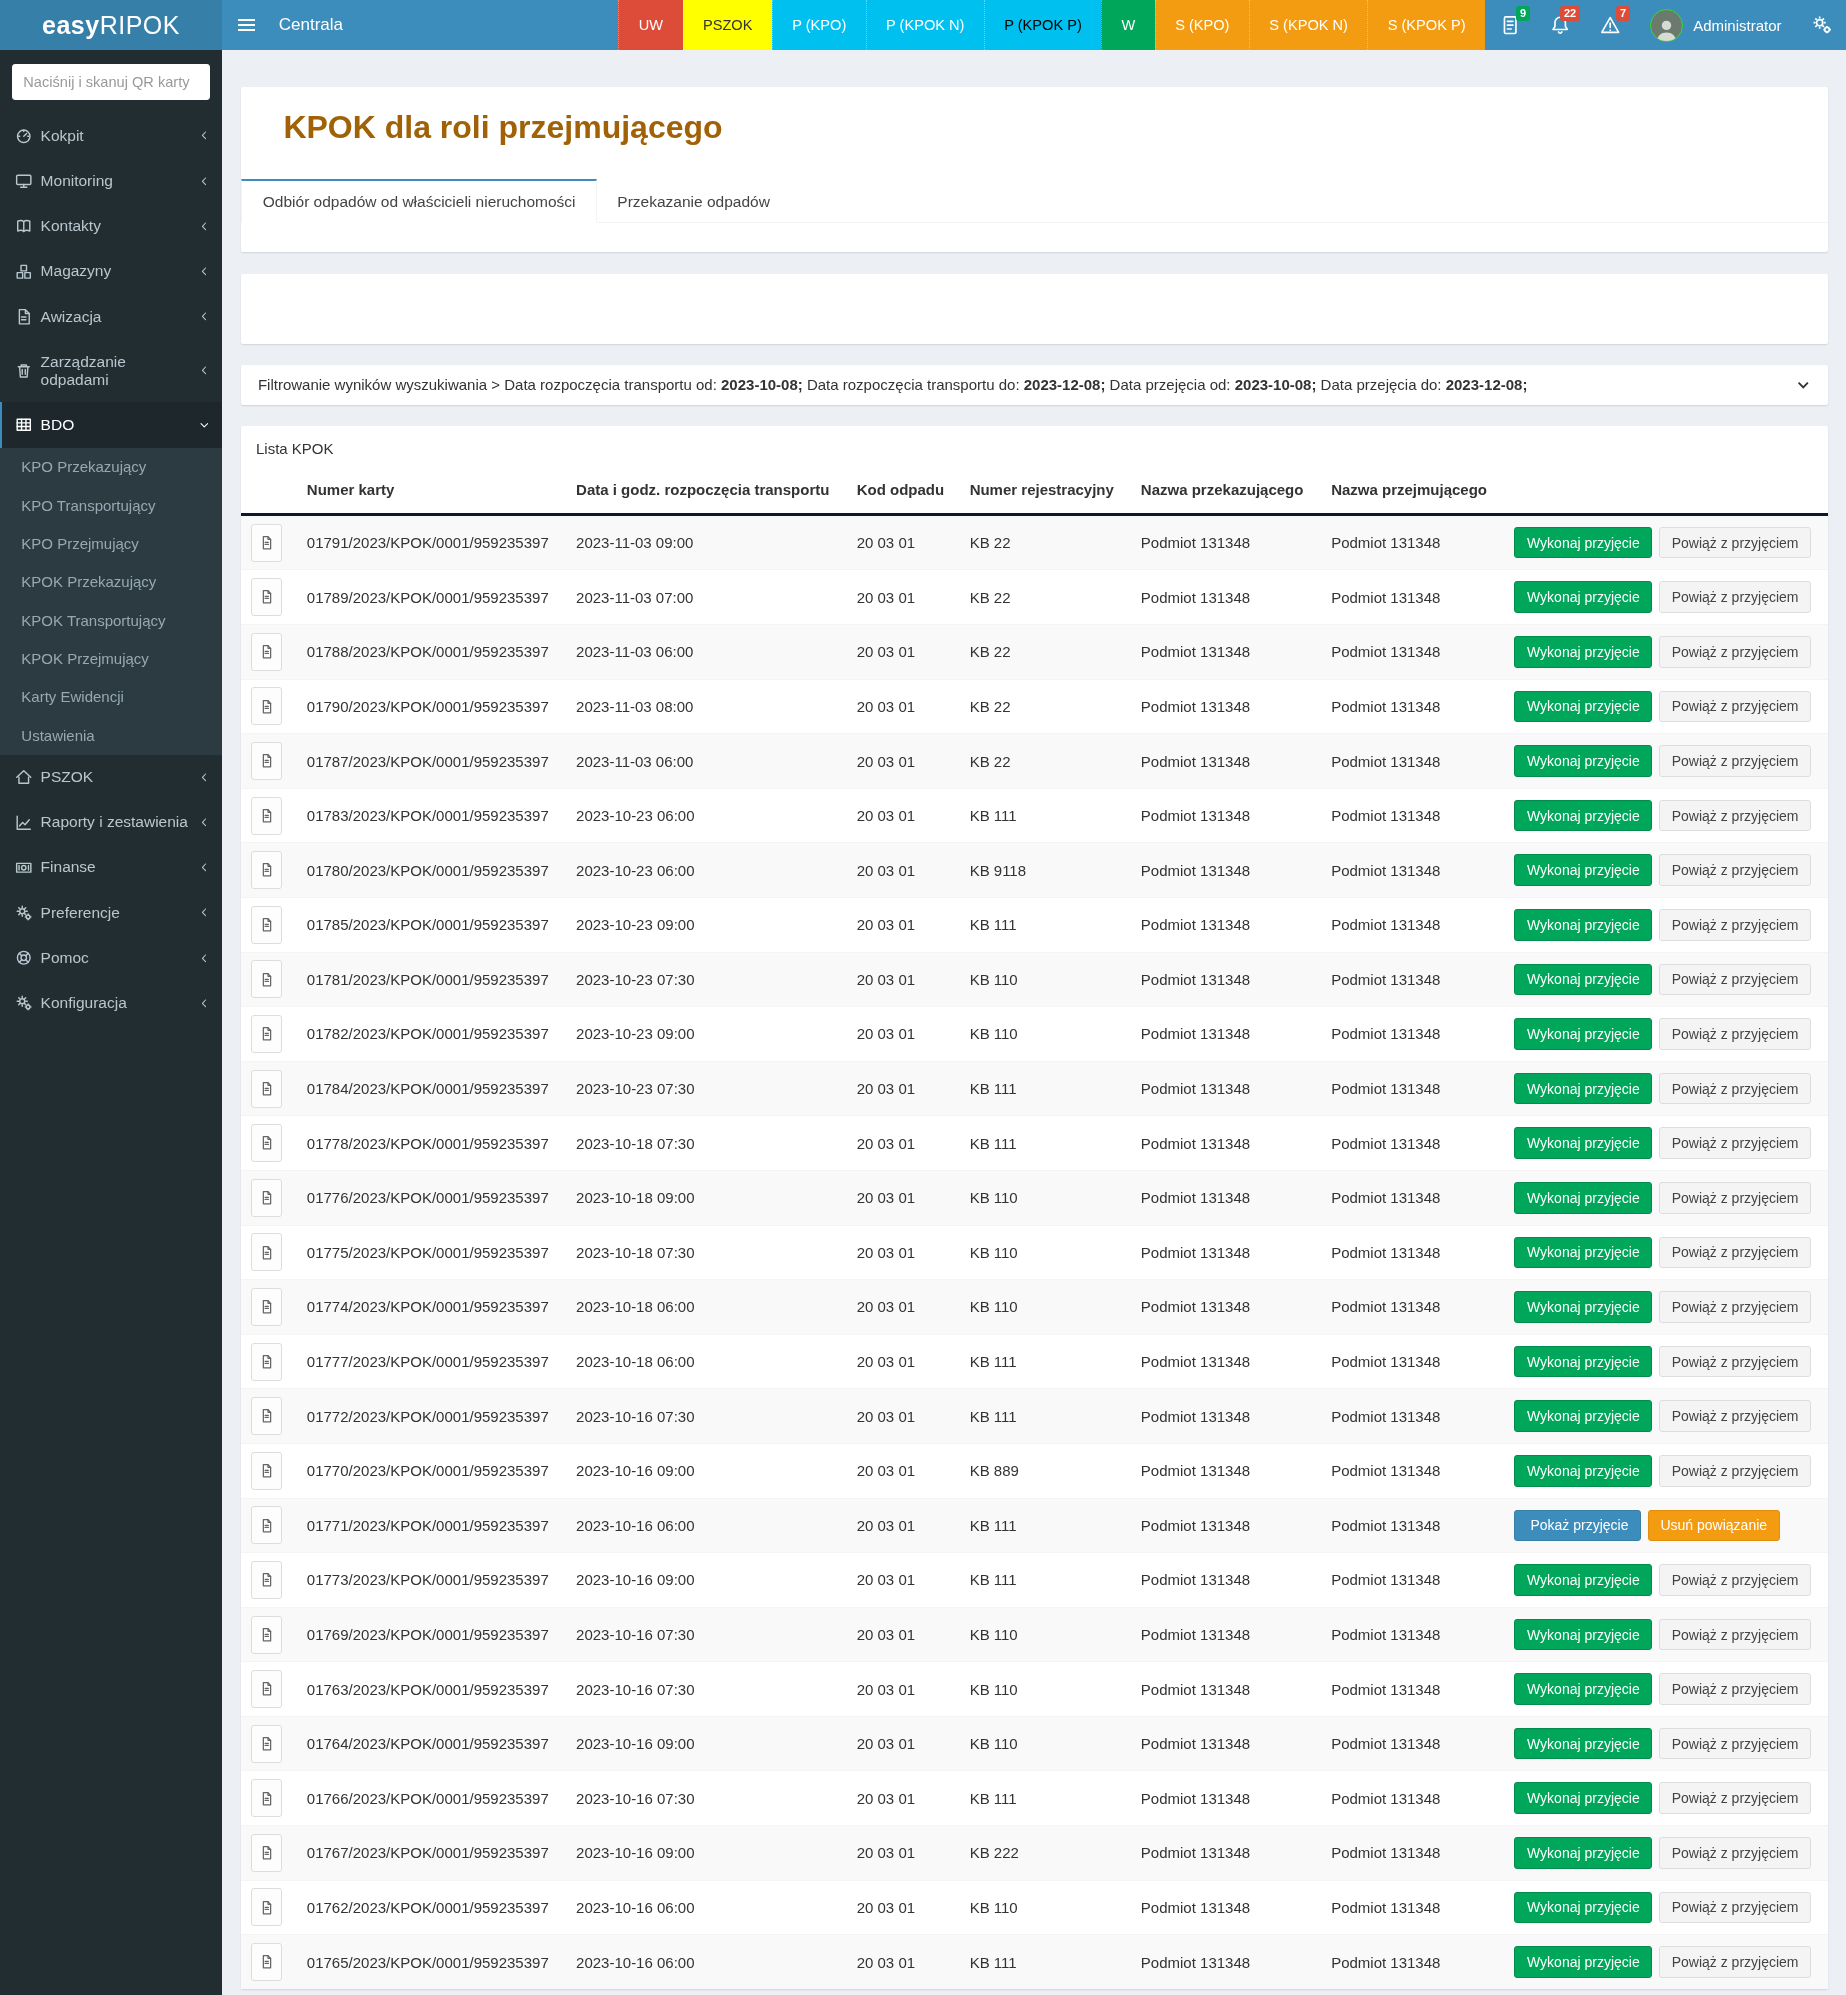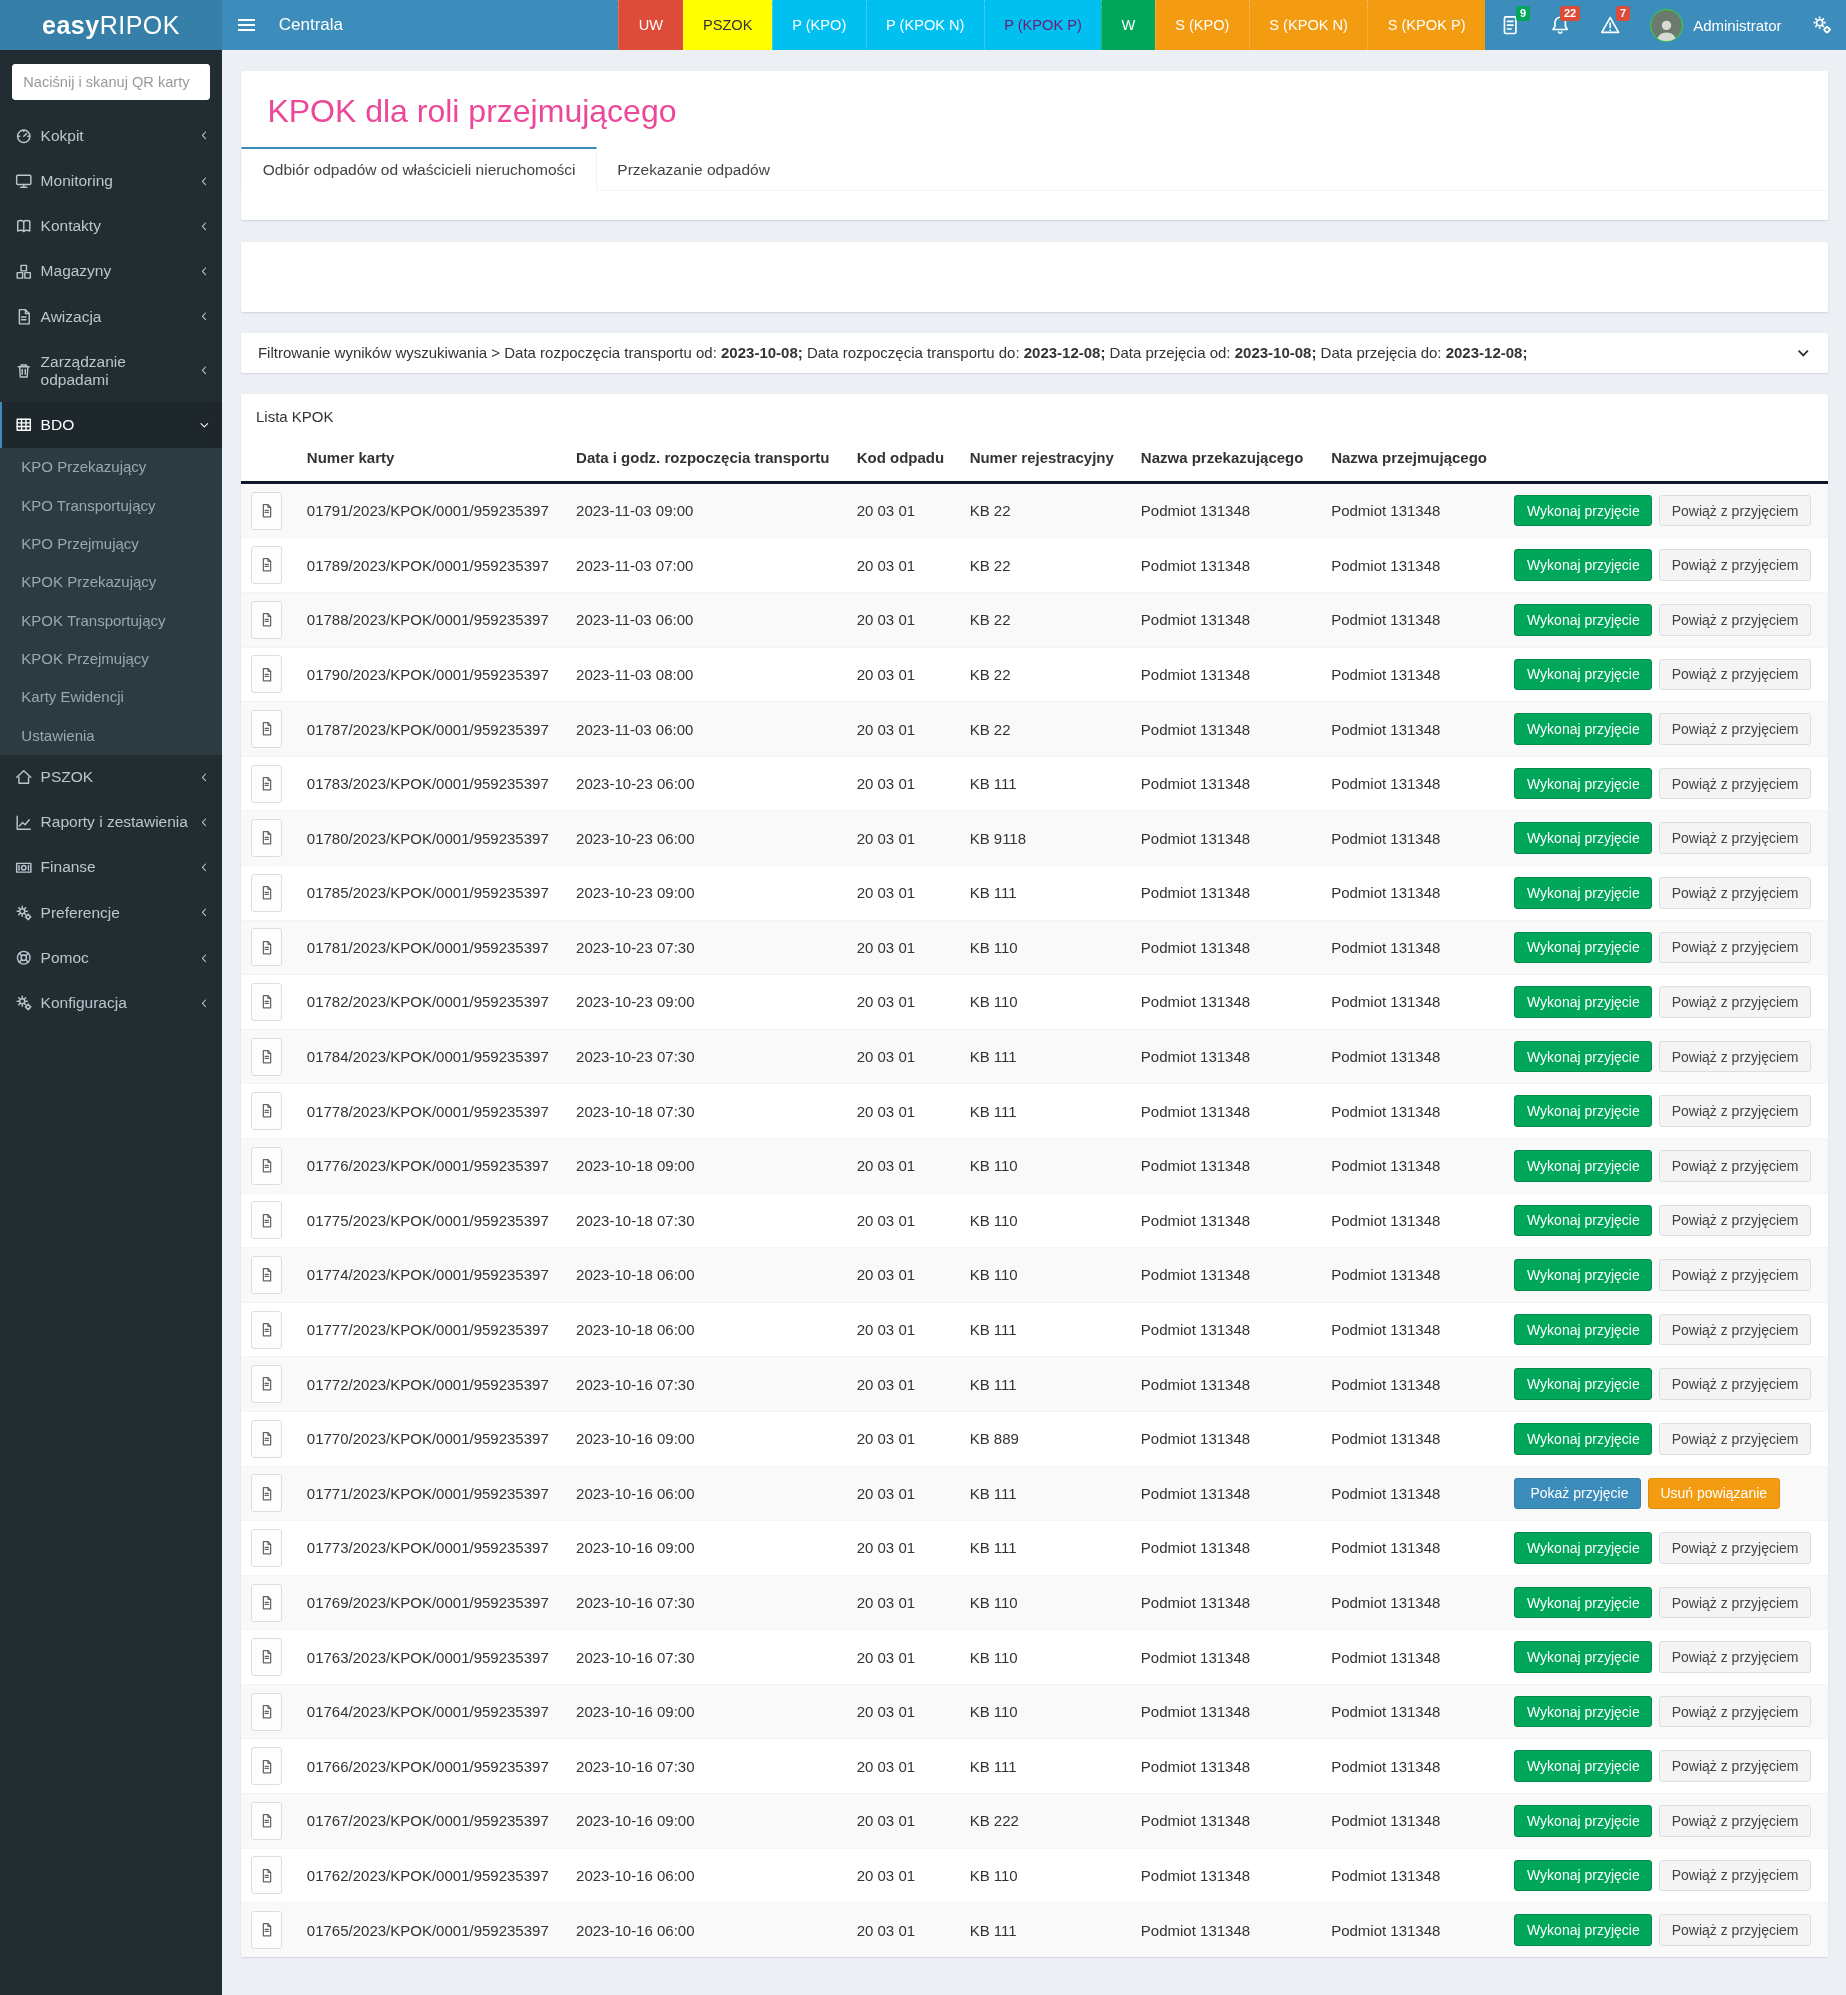--- a/index.html
+++ b/index.html
@@ -38,21 +38,21 @@
   .menu a .mi svg{width:17.5px;height:17.5px;}
   .menu a .chev{margin-left:auto;display:flex;}
   .menu a .chev svg{width:12.6px;height:12.6px;}
   .menu li.active > a{background:#1e282c;color:#fff;border-left-color:#3c8dbc;}
   .submenu{list-style:none;margin:0;padding:0;background:#2c3b41;}
   .submenu a{padding:10.7px 9.7px 10.7px 21.3px;font-size:15px;color:#97a8b3;border-left:none;}
 
   
   .content{padding:21.3px 19.4px 14.6px;}
   .box{background:#fff;border-radius:1.9px;box-shadow:0 1px 1.9px rgba(0,0,0,.12);margin-bottom:21.3px;}
-  h1.page-title{margin:0;padding:21.3px 26px 17.5px;font-size:32px;font-weight:400;color:#ec4899;}
+  h1.page-title{margin:16px;padding:21.3px 26px 17.5px;font-size:32px;font-weight:700;color:#a16207;}
   .tabs{display:flex;border-bottom:1px solid #f4f4f4;}
   .tab{padding:11.6px 20.4px;font-size:15.5px;color:#444;border-top:2.9px solid transparent;margin-bottom:-1px;cursor:pointer;white-space:nowrap;}
   .tab.active{border-top-color:#3c8dbc;background:#fff;border-left:1px solid #f4f4f4;border-right:1px solid #f4f4f4;border-bottom:1px solid #fff;}
   .tabpane-sm{height:29px;}
   .tabpane-md{height:70px;}
 
   .filter-box{display:flex;align-items:center;padding:11.6px 16.5px;font-size:15px;color:#333;}
   .filter-box b{font-weight:700;}
   .filter-chev{margin-left:auto;display:flex;cursor:pointer;color:#333;}
   .filter-chev svg{width:16.5px;height:16.5px;}
@@ -91,21 +91,21 @@
             <i></i>
           </span>
         </div>
       <div class="crumb">Centrala</div>
       <div class="nav-right">
         <div id="nav-buttons" style="display:flex;align-items:stretch;">
             <div class="nav-btn" style="background:#dd4b39;color:#ffffff;">UW</div>
             <div class="nav-btn" style="background:#ffff00;color:#333333;">PSZOK</div>
             <div class="nav-btn" style="background:#00c0ef;color:#ffffff;">P (KPO)</div>
             <div class="nav-btn" style="background:#00c0ef;color:#ffffff;">P (KPOK N)</div>
-            <div class="nav-btn" style="background:#00c0ef;color:#701a75;">P (KPOK P)</div>
+            <div class="nav-btn" style="background:#00c0ef;color:#000000;">P (KPOK P)</div>
             <div class="nav-btn" style="background:#00a65a;color:#ffffff;">W</div>
             <div class="nav-btn" style="background:#f39c12;color:#ffffff;">S (KPO)</div>
             <div class="nav-btn" style="background:#f39c12;color:#ffffff;">S (KPOK N)</div>
             <div class="nav-btn" style="background:#f39c12;color:#ffffff;">S (KPOK P)</div>
           </div>
         <div id="nav-notifications" style="display:flex;align-items:stretch;">
             <div class="icon-item">
               <span>
                 <svg viewBox="0 0 16 16" fill="none" stroke="currentColor" stroke-width="1.3" stroke-linecap="round" stroke-linejoin="round">
                   <rect x="3.5" y="1.5" width="9" height="13" rx="1"></rect>

